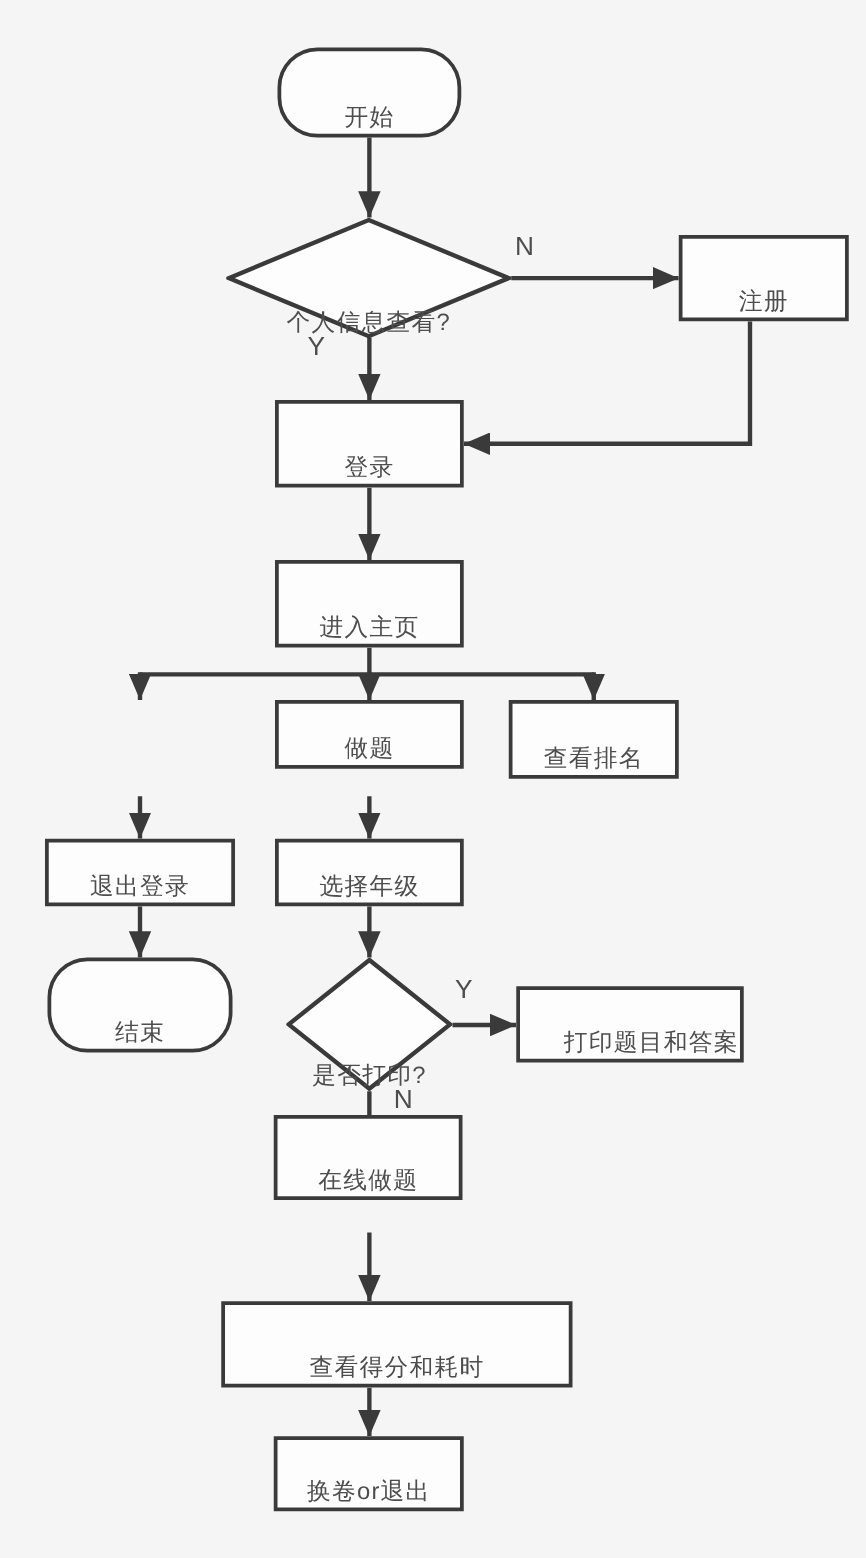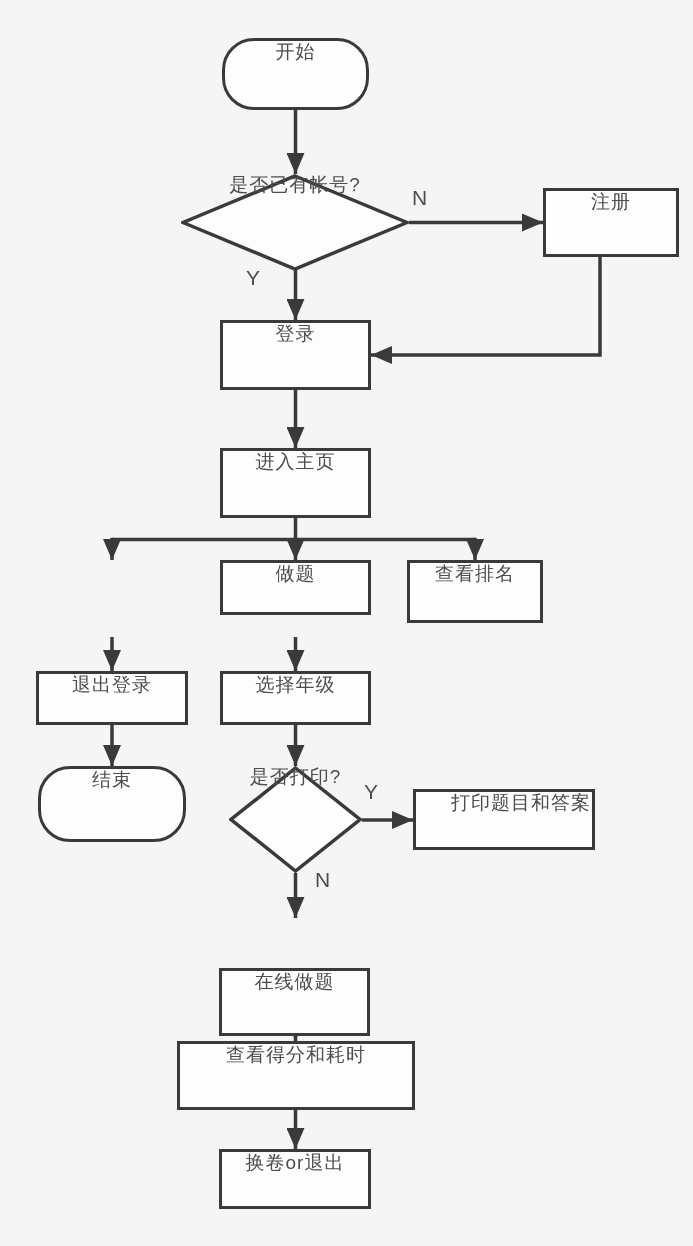--- a/index.html
+++ b/index.html
@@ -18,21 +18,21 @@
   }
   .edge{
     stroke:#3a3a3a;
     stroke-width:3.5;
     fill:none;
   }
   .node{
     position:absolute;
     box-sizing:border-box;
     display:flex;
-    align-items:flex-start;
+    align-items:flex-end;
     justify-content:center;
     font-size:19px;
     color:#4d4d4d;
     letter-spacing:1px;
     text-align:center;
     line-height:1.2;
   }
   .rect{
     background:#fdfdfd;
     border:3.5px solid #3a3a3a;
@@ -105,21 +105,21 @@
   </svg>
 
   <div class="node terminator" style="left:222px;top:38px;width:147px;height:72px;">
     <span>开始</span>
   </div>
 
   <div class="node diamond" style="left:181px;top:174px;width:228px;height:97px;">
     <svg width="228" height="97" viewBox="0 0 228 97">
       <polygon points="114,2 226,48.5 114,95 2,48.5" fill="#fdfdfd" stroke="#3a3a3a" stroke-width="3.5"></polygon>
     </svg>
-    <span class="lbl">是否已有帐号?</span>
+    <span class="lbl">个人信息查看?</span>
   </div>
 
   <div class="node rect" style="left:543px;top:188px;width:136px;height:69px;">
     <span>注册</span>
   </div>
 
   <div class="node rect" style="left:220px;top:320px;width:151px;height:70px;">
     <span>登录</span>
   </div>
 
@@ -152,25 +152,25 @@
     <svg width="133" height="107" viewBox="0 0 133 107">
       <polygon points="66.5,2 131,53.5 66.5,105 2,53.5" fill="#fdfdfd" stroke="#3a3a3a" stroke-width="3.5"></polygon>
     </svg>
     <span class="lbl">是否打印?</span>
   </div>
 
   <div class="node rect" style="left:413px;top:789px;width:182px;height:61px;padding-left:34px;">
     <span>打印题目和答案</span>
   </div>
 
-  <div class="node rect" style="left:219px;top:968px;width:151px;height:68px;">
+  <div class="node rect" style="left:219px;top:892px;width:151px;height:68px;">
     <span>在线做题</span>
   </div>
 
-  <div class="node rect" style="left:177px;top:1041px;width:238px;height:69px;">
+  <div class="node rect" style="left:177px;top:1041px;width:281px;height:69px;">
     <span>查看得分和耗时</span>
   </div>
 
   <div class="node rect" style="left:219px;top:1149px;width:152px;height:60px;">
     <span>换卷or退出</span>
   </div>
 
   <span class="edge-label" style="left:412px;top:186px;">N</span>
   <span class="edge-label" style="left:246px;top:266px;">Y</span>
   <span class="edge-label" style="left:364px;top:780px;">Y</span>

